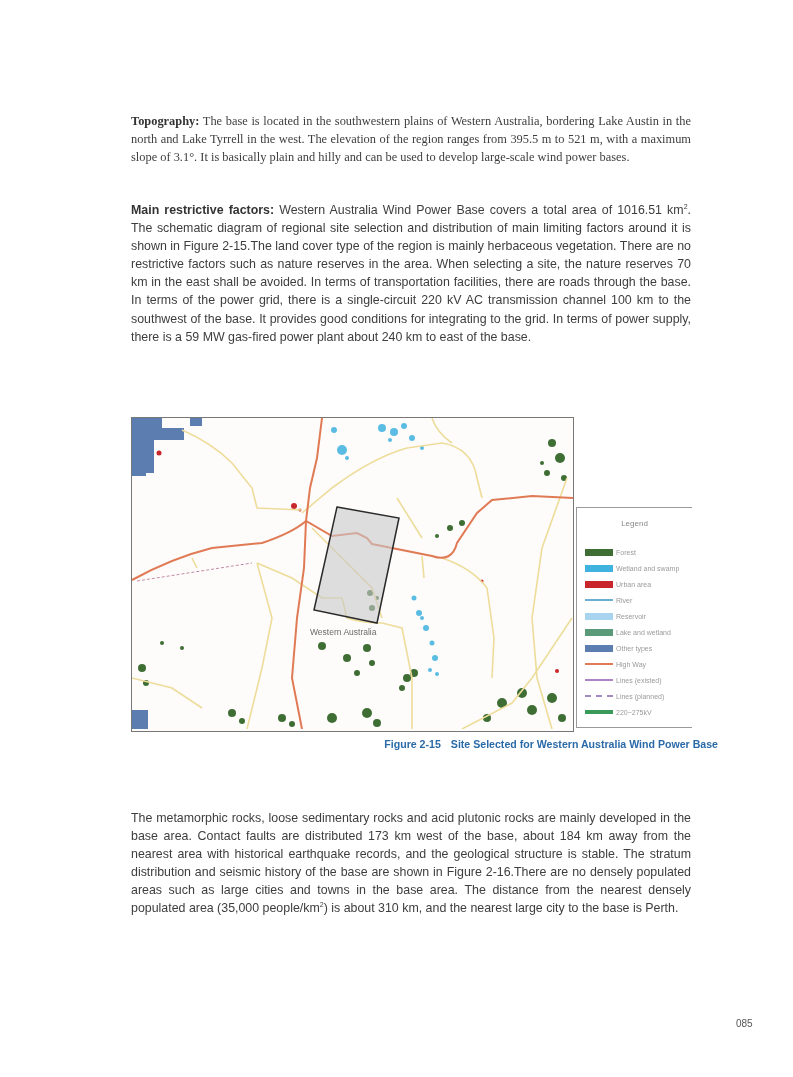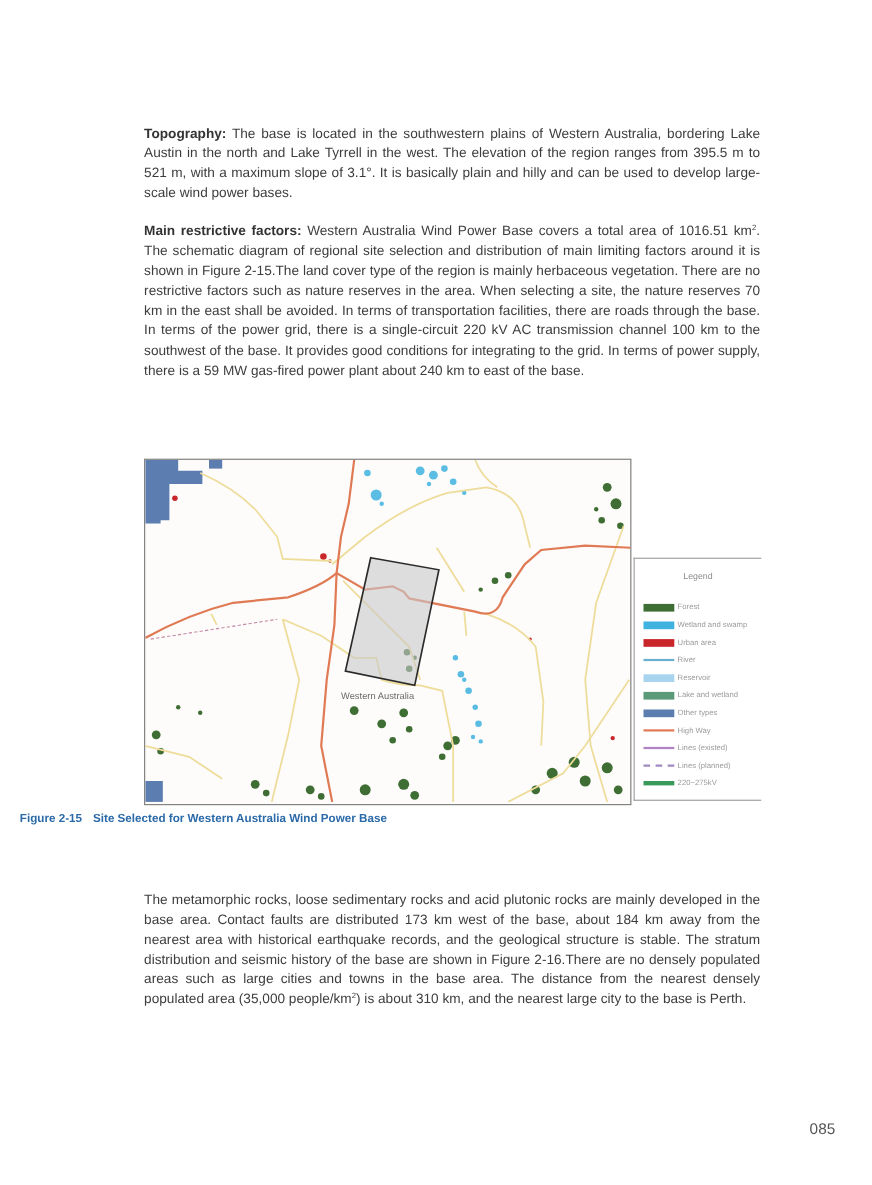--- a/index.html
+++ b/index.html
@@ -2,40 +2,40 @@
 <html><head>
 <meta charset="utf-8">
 <style>
   html, body { margin:0; padding:0; }
   body { width:793px; height:1077px; background:#ffffff; position:relative; overflow:hidden;
          font-family:"Liberation Sans", sans-serif; color:#3a3a3a; }
   .para { position:absolute; left:131px; width:560px; font-size:12.4px; line-height:18.1px;
           text-align:justify; color:#3d3d3d; }
   .para b { font-weight:bold; color:#333; }
   .para sup { font-size:7px; line-height:0; vertical-align:super; }
-  #p1 { top:112px; }
+  #p1 { top:112px;font-family:Liberation Serif, serif; }
   #p2 { top:201px; }
   #p3 { top:809px; }
   .figure { position:absolute; left:131px; top:417px; width:561px; height:312px; }
   .map { position:absolute; left:0; top:0; width:443px; height:315px; border:1px solid #777;
          box-sizing:border-box; background:#fdfcfa; overflow:hidden; }
   .legend { position:absolute; left:445px; top:90px; width:116px; height:221px;
             border:1px solid #9a9a9a; border-right:none; box-sizing:border-box; background:#fff;text-decoration:underline; }
   .legend-title { position:absolute; top:11px; left:0; width:100%; text-align:center;
                   font-size:8px; color:#8a8a8a; }
   .legend-items { position:absolute; top:36px; left:8px; }
   .legend-item { height:16px; display:flex; align-items:center; font-size:7px; color:#9a9a9a; white-space:nowrap; }
   .swatch { width:28px; margin-right:3px; display:inline-block; }
   .swatch.fill { height:7px; }
   .swatch.line { height:2px; }
   .swatch.dashed { height:0; border-top:2px dashed; }
-  .caption { position:absolute; top:738px; left:0; width:718px; text-align:left;
-             font-size:10.6px; font-weight:bold; color:#2b6aa8;margin-left:18px; }
+  .caption { position:absolute; top:738px; left:0; width:718px; text-align:right;
+             font-size:10.6px; font-weight:bold; color:#2b6aa8; }
   .caption .num { margin-right:10px; }
-  .page-number { position:absolute; top:1018px; left:736px; font-size:14px; color:#555; }
+  .page-number { position:absolute; top:1018px; left:736px; font-size:10px; color:#555; }
 </style>
 </head>
 <body>
 
 <div id="p1" class="para"><b>Topography:</b><span> The base is located in the southwestern plains of Western Australia, bordering Lake Austin in the north and Lake Tyrrell in the west. The elevation of the region ranges from 395.5 m to 521 m, with a maximum slope of 3.1°. It is basically plain and hilly and can be used to develop large-scale wind power bases.</span></div>
 
 <div id="p2" class="para"><b>Main restrictive factors:</b><span> Western Australia Wind Power Base covers a total area of 1016.51 km</span><sup>2</sup><span>. The schematic diagram of regional site selection and distribution of main limiting factors around it is shown in Figure 2-15.The land cover type of the region is mainly herbaceous vegetation. There are no restrictive factors such as nature reserves in the area. When selecting a site, the nature reserves 70 km in the east shall be avoided. In terms of transportation facilities, there are roads through the base. In terms of the power grid, there is a single-circuit 220 kV AC transmission channel 100 km to the southwest of the base. It provides good conditions for integrating to the grid. In terms of power supply, there is a 59 MW gas-fired power plant about 240 km to east of the base.</span></div>
 
 <div class="figure">
   <div class="map">

